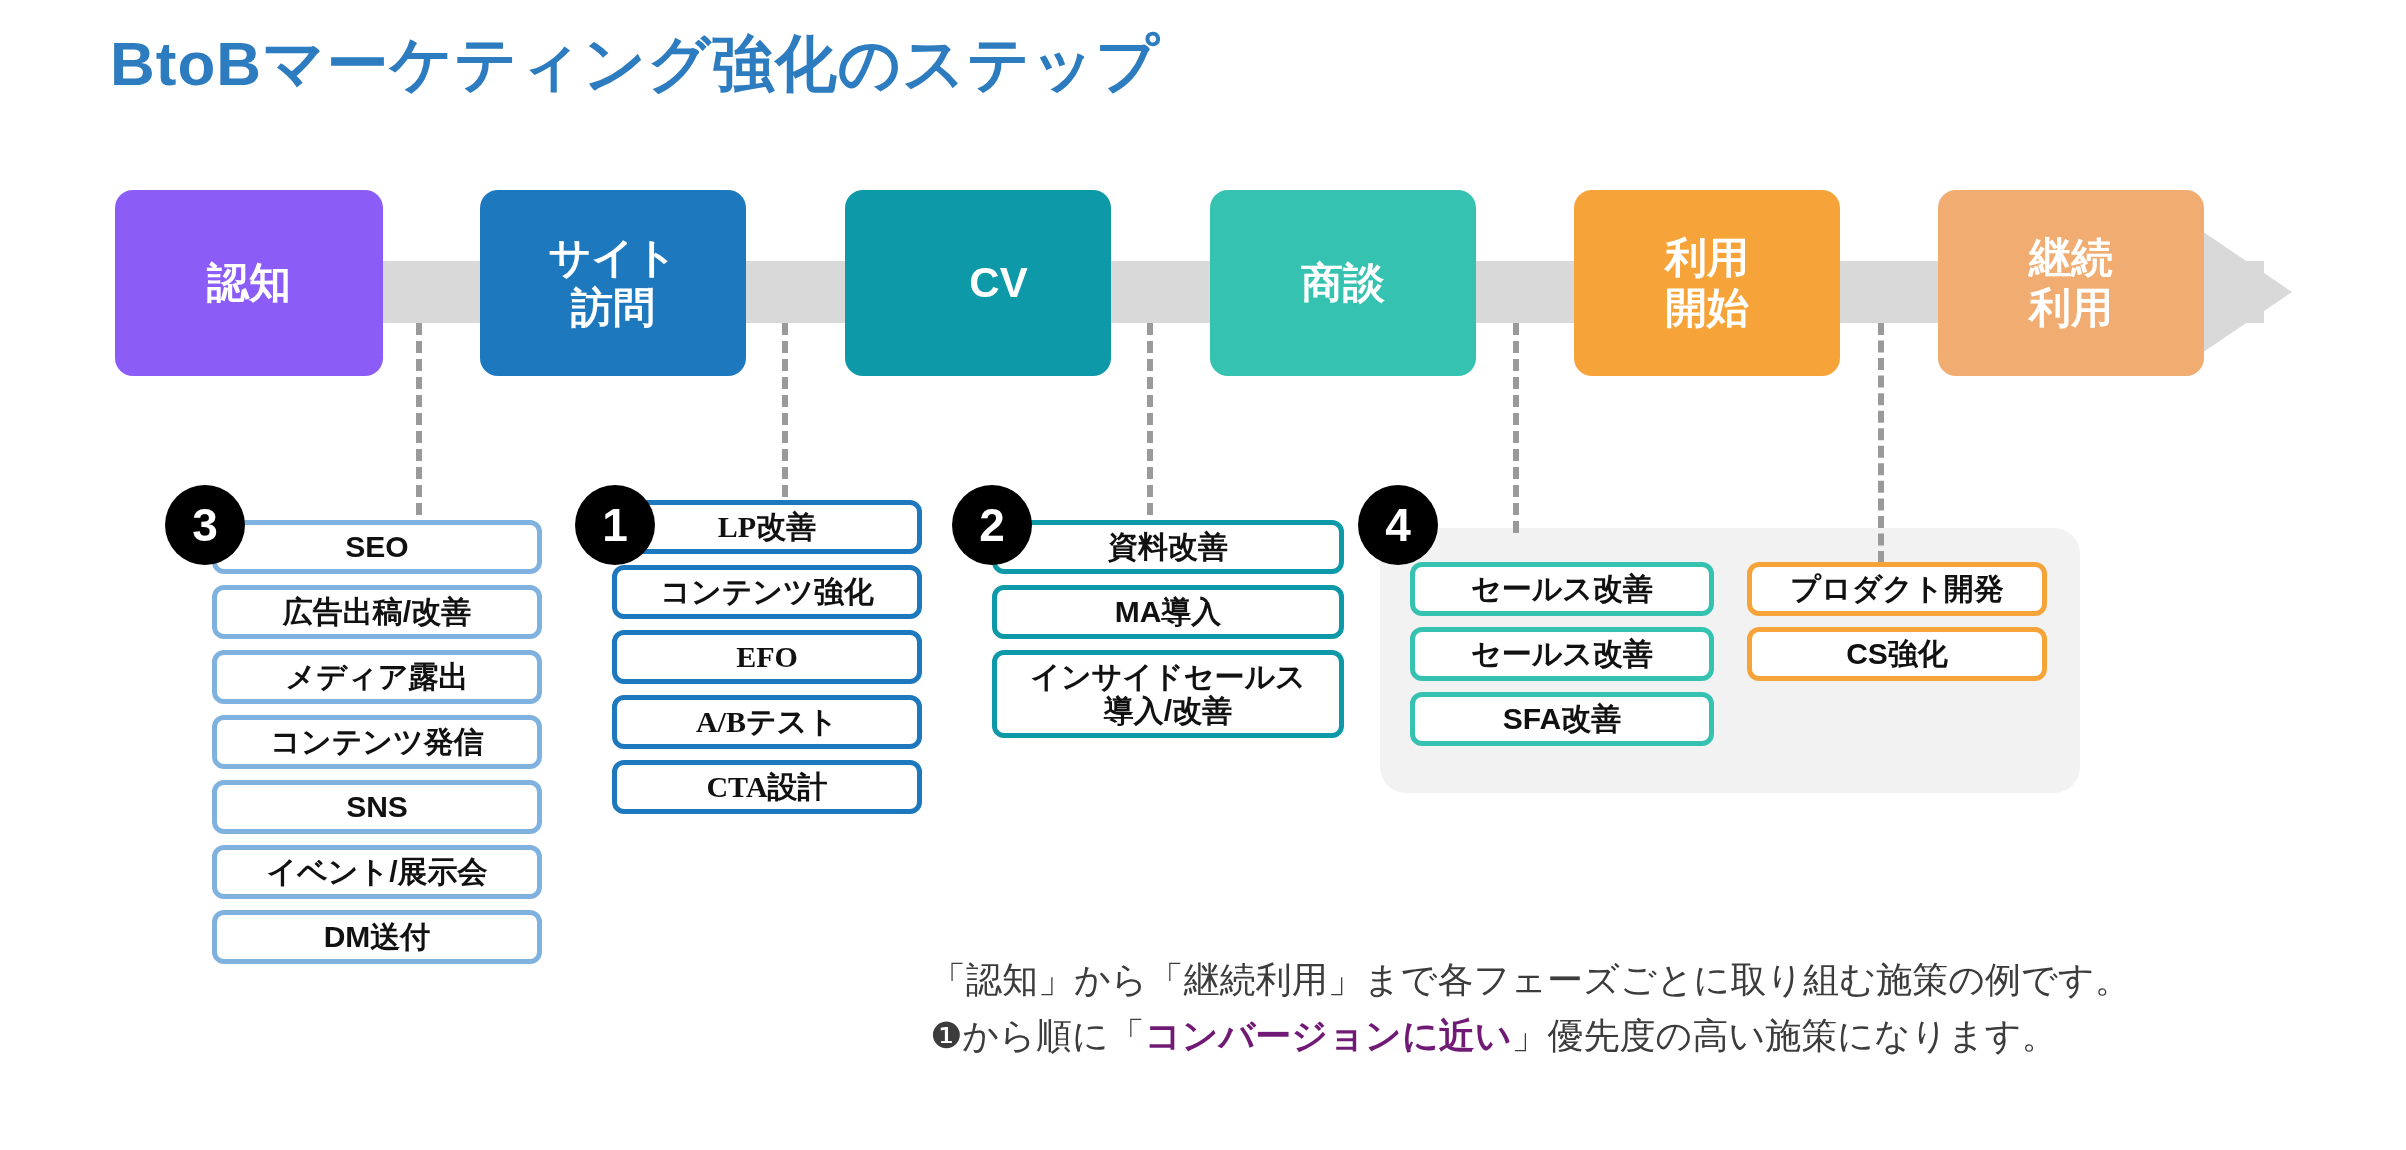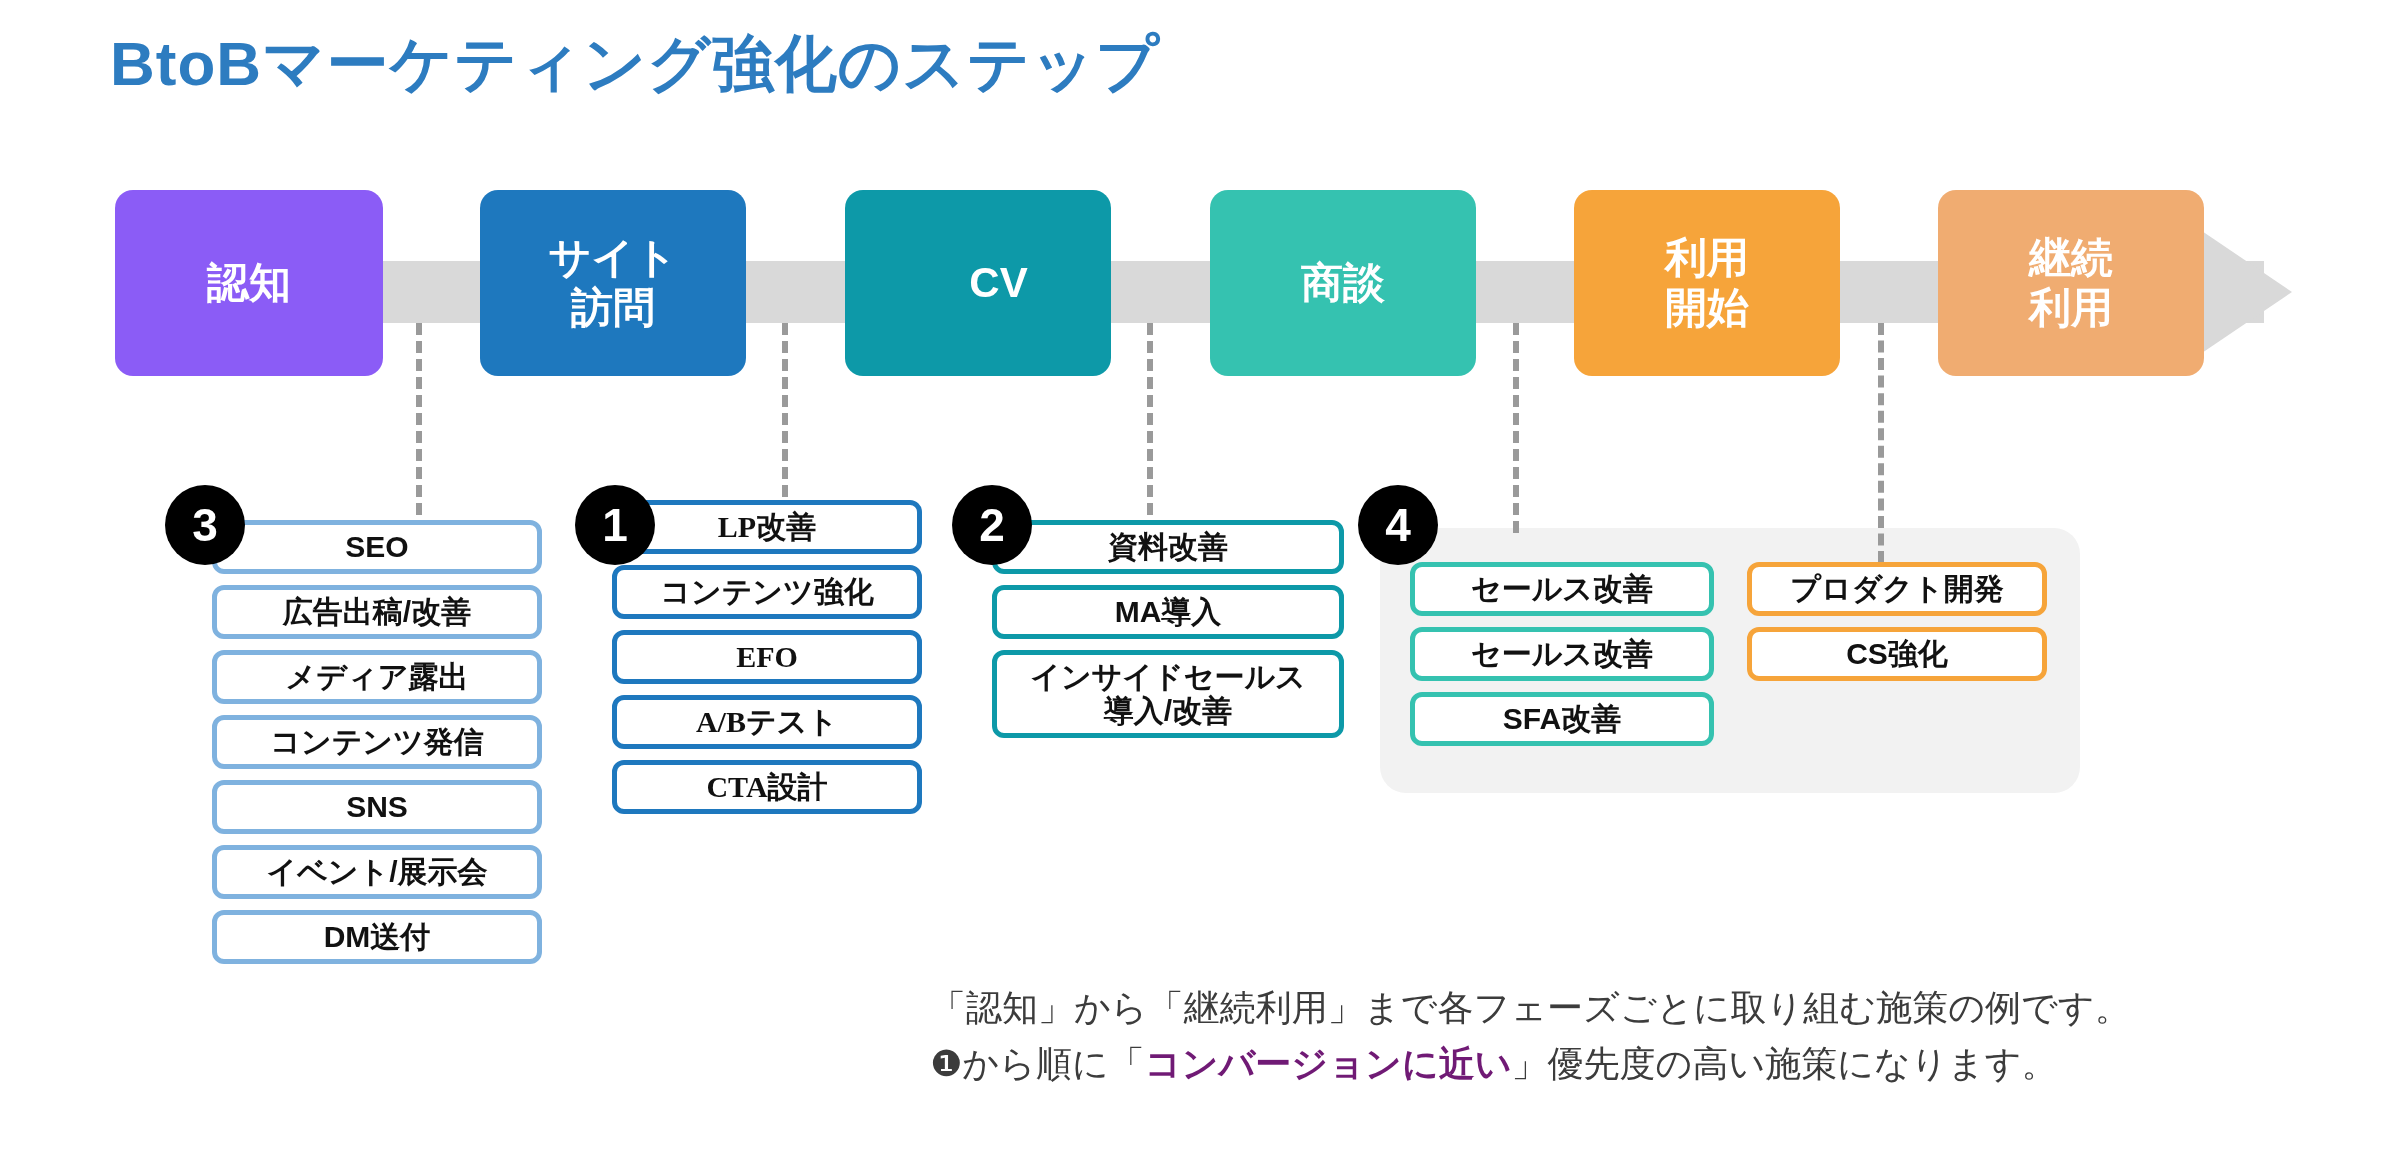--- a/index.html
+++ b/index.html
@@ -88,21 +88,21 @@
     text-align:center;
     white-space:pre-line;
     margin-bottom:11px;
     position:relative;
     z-index:4;
   }
 
   
   .caption{
     position:absolute;
-    left:930px;top:980px;
+    left:930px;top:952px;
     width:1420px;
     color:#3C3C3C;
     font-size:36px;
     line-height:1.55;
   }
   .caption .line{white-space:nowrap;}
   .caption b{font-weight:bold;color:#701a75;}
 </style>
 </head>
 <body>

